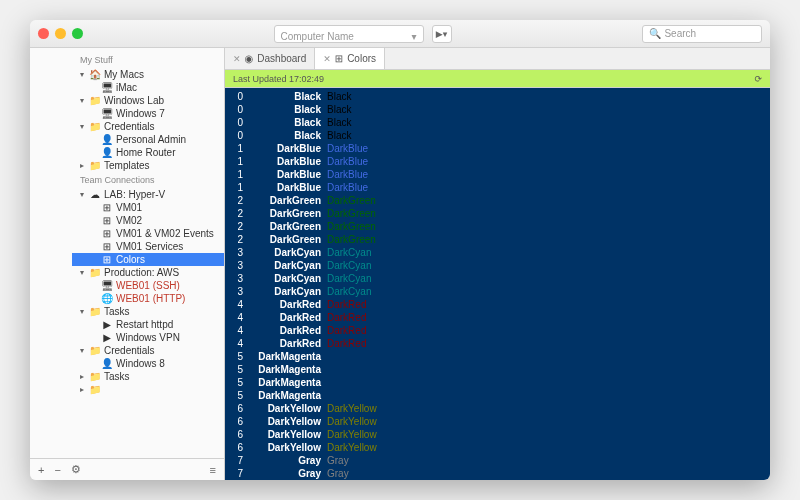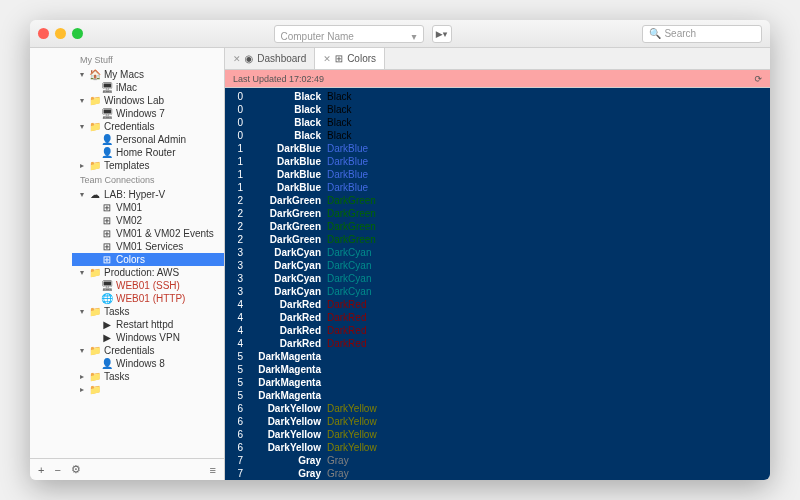--- a/index.html
+++ b/index.html
@@ -21,21 +21,21 @@
 .tw { width: 8px; font-size: 8px; color: #666; text-align: center; }
 .ic { width: 12px; text-align: center; font-size: 10px; }
 .lbl { flex: 1; overflow: hidden; text-overflow: ellipsis; }
 .d1 { padding-left: 18px; }
 .footer { height: 22px; border-top: 1px solid #d0d0d0; display: flex; align-items: center; padding: 0 8px; gap: 10px; color: #666; font-size: 11px; }
 .main { flex: 1; display: flex; flex-direction: column; background: #fff; }
 .tabs { height: 22px; background: #f0f0f0; border-bottom: 1px solid #d0d0d0; display: flex; align-items: stretch; font-size: 10px; }
 .tab { display: flex; align-items: center; gap: 4px; padding: 0 8px; border-right: 1px solid #d0d0d0; color: #555; }
 .tab.act { background: #fff; }
 .tabx { color: #999; font-size: 9px; }
-.status { height: 18px; background: #fca5a5; border-bottom: 1px solid #d0d0d0; font-size: 9px; color: #555; display: flex; align-items: center; padding: 0 8px; justify-content: space-between; }
+.status { height: 18px; background: #bef264; border-bottom: 1px solid #d0d0d0; font-size: 9px; color: #555; display: flex; align-items: center; padding: 0 8px; justify-content: space-between; }
 .term { flex: 1; background: #003366; color: #fff; font-family: "Menlo", "Monaco", monospace; font-size: 10px; line-height: 13px; padding: 2px 4px; overflow: hidden; }
 .row { display: flex; white-space: pre; }
 .idx { width: 14px; text-align: right; color: #fff; }
 .nm { width: 84px; text-align: right; padding-right: 6px; font-weight: bold; }
 .ec { }
 .c-black { color: #000; } .c-darkblue { color: #4169e1; } .c-darkgreen { color: #006400; }
 .c-darkcyan { color: #008b8b; } .c-darkred { color: #8b0000; } .c-darkmagenta { color: #8b008b; }
 .c-darkyellow { color: #808000; } .c-gray { color: #808080; }
 .n-white { color: #fff; } .n-prod { color: #c0392b; }
 </style>

